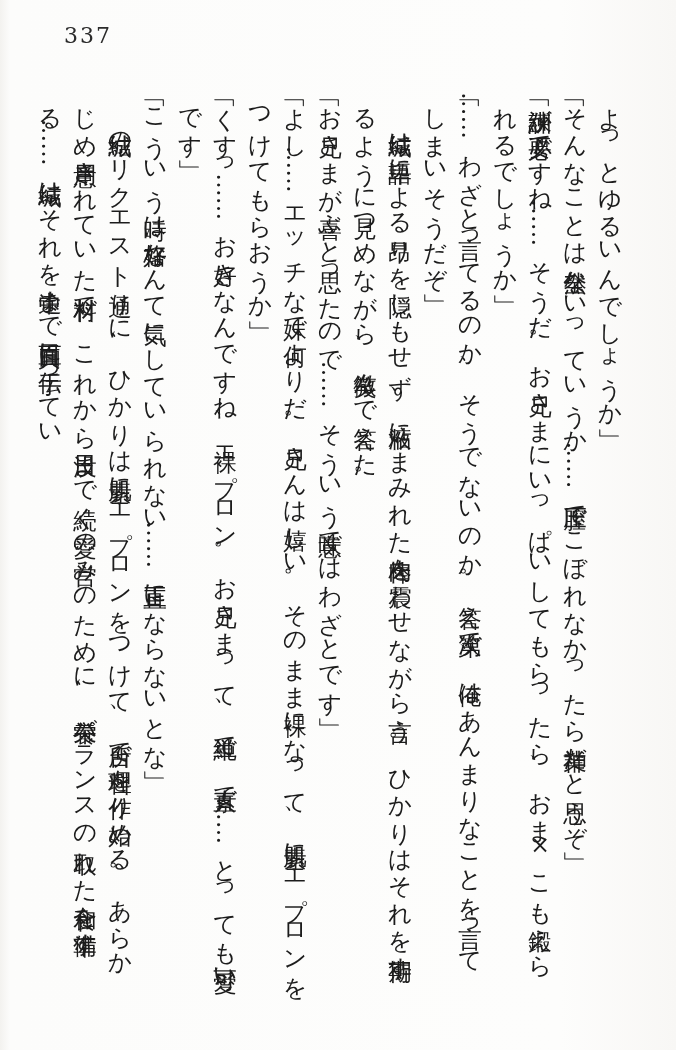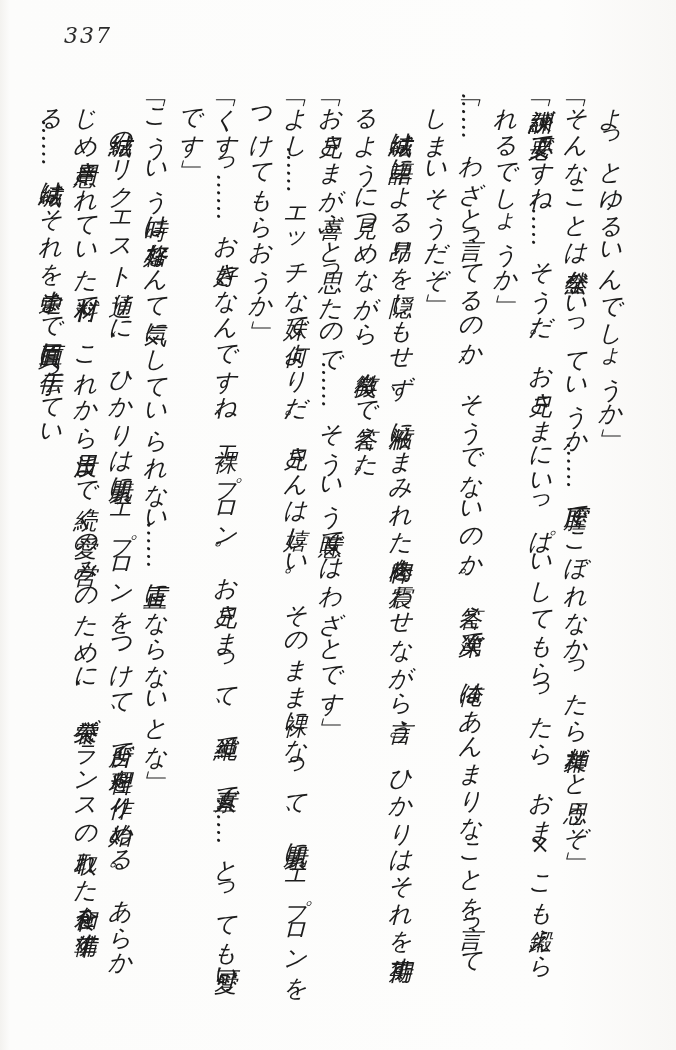--- a/index.html
+++ b/index.html
@@ -9,21 +9,20 @@
     font-family: "DejaVu Serif", "Liberation Serif", serif;
   }
   .page {
     position: relative;
     width: 676px;
     height: 1050px;
     margin: 0 auto;
     overflow: hidden;
     background: linear-gradient(90deg, #f3f2ef 0px, #fcfcfb 10px, #fdfdfc 560px, #f8f7f5 676px);
     color: #1e1e1e;
-    font-style: italic;
   }
   .page-number {
     position: absolute;
     top: 23px;
     left: 64px;
     font-size: 22px;
     letter-spacing: 2px;
     color: #2b2b2b;
   }
   .text-body {

